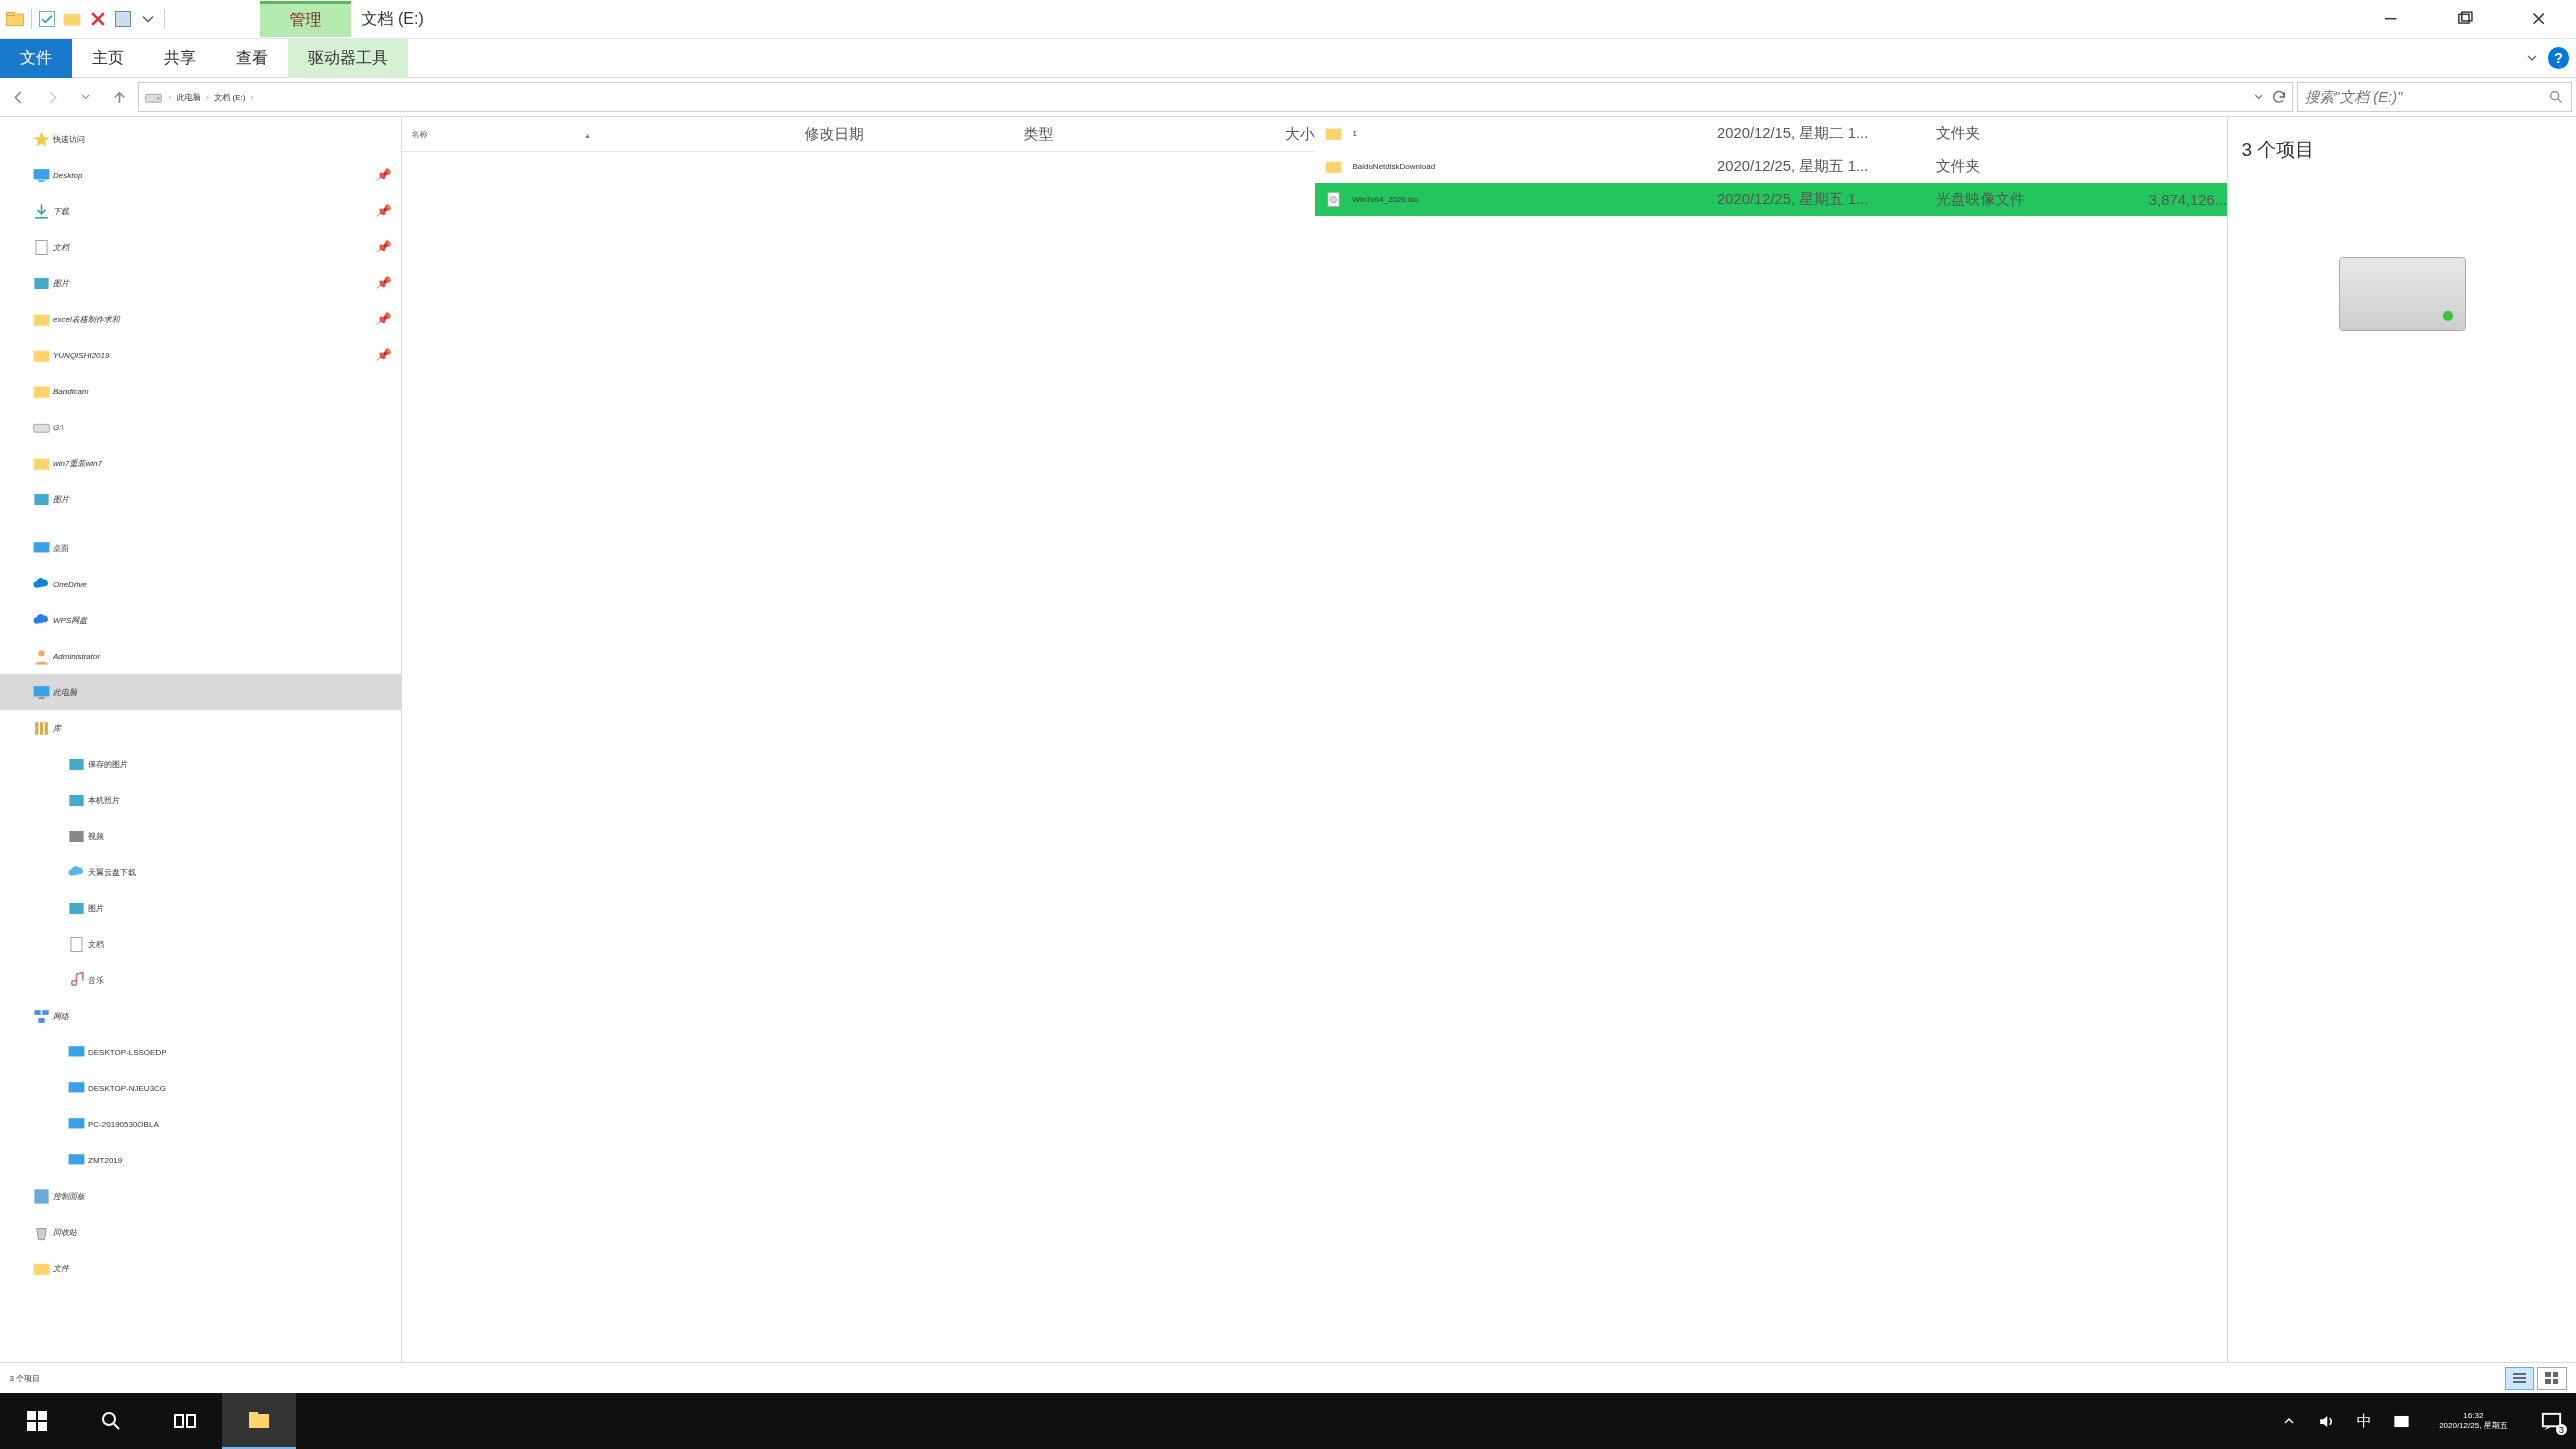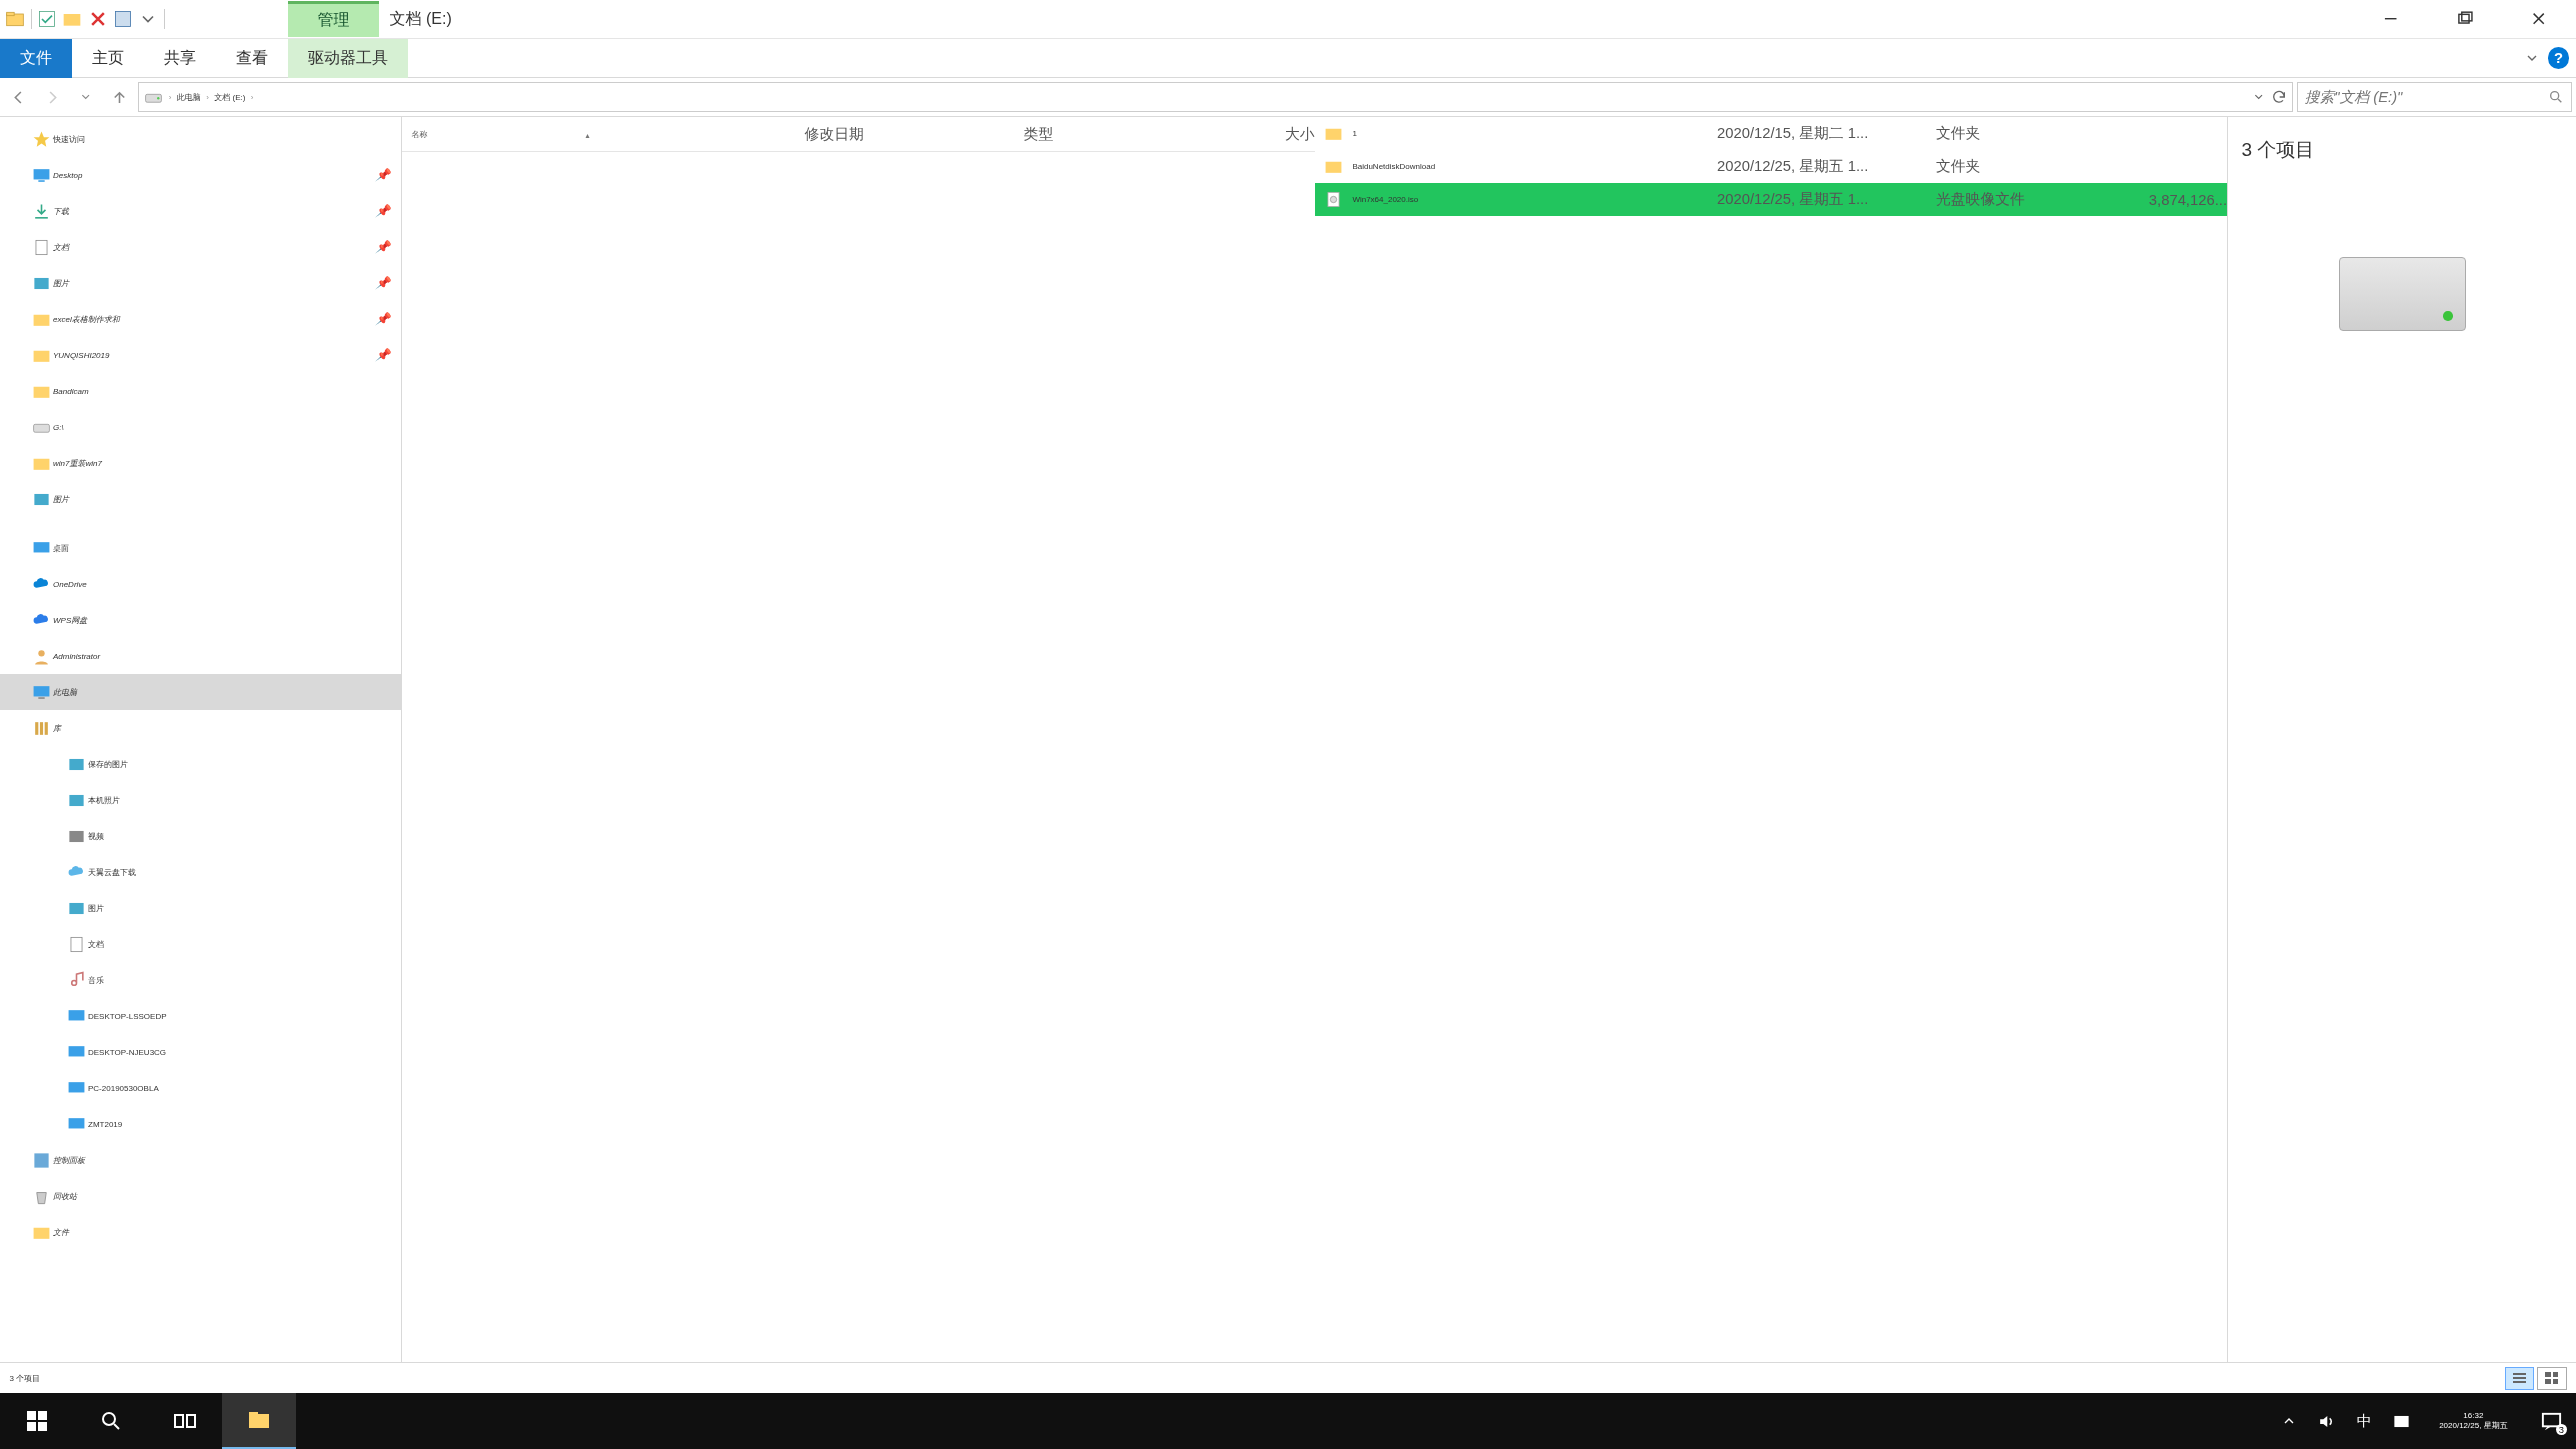--- a/index.html
+++ b/index.html
@@ -2,21 +2,21 @@
 <html><head>
 <meta charset="utf-8">
 <style>
 * { margin:0; padding:0; box-sizing:border-box; font-family:"Microsoft YaHei","Segoe UI",sans-serif; font-size:8px; user-select:none; }
 html,body { width:2576px; height:1449px; background:#fff; overflow:hidden; }
 .window { width:2576px; height:1393px; display:flex; flex-direction:column; background:#fff; }
 .titlebar { height:39px; display:flex; align-items:center; background:#fff; border-bottom:0.7px solid #e5e5e5; }
 .qat { display:flex; align-items:center; padding:0 5.4px; gap:5.4px; }
 .qat-ic { width:20px; height:20px; display:flex; align-items:center; justify-content:center; }
 .qat-sep { width:0.7px; height:20px; background:#ccc; }
-.tab-contextual { background:#b5eab0; color:#14532d; height:36px; display:flex; align-items:center; padding:0 29.5px; margin-left:118px; font-size:16px; border-top:3.4px solid #5fb55f; }
+.tab-contextual { background:#b5eab0; color:#7f1d1d; height:36px; display:flex; align-items:center; padding:0 29.5px; margin-left:90px; font-size:16px; border-top:3.4px solid #5fb55f; }
 .tab-drive { height:39px; display:flex; align-items:center; padding:0 10.7px; font-size:16px; color:#333; }
 .titlebar-spacer { flex:1; }
 .win-ctrl { display:flex; }
 .win-btn { width:74px; height:39px; display:flex; align-items:center; justify-content:center; color:#333; }
 .win-btn svg { width:17.4px; height:17.4px; }
 .ribbon { height:39px; display:flex; align-items:center; background:#fff; border-bottom:0.7px solid #d9d9d9; position:relative; }
 .ribbon-tab { height:39px; display:flex; align-items:center; padding:0 20px; font-size:16px; color:#333; }
 .ribbon-tab.active { background:#1979ca; color:#fff; }
 .ribbon-tab.highlight { background:#d6f0d3; }
 .ribbon-right { position:absolute; right:6.7px; display:flex; align-items:center; gap:8px; }
@@ -423,20 +423,30 @@
           <span>文档</span>
         </div>
       <div class="tree-item lvl2">
           <span class="tree-ic">
             <svg viewBox="0 0 24 24">
               <path d="M9 18a3 3 0 100-6 3 3 0 000 6zM12 15V4l8-2v10" stroke="#c77" stroke-width="2" fill="none"></path>
             </svg>
           </span>
           <span>音乐</span>
         </div>
+      <div class="tree-item lvl1">
+          <span class="tree-ic">
+            <svg viewBox="0 0 24 24">
+              <rect x="3" y="4" width="8" height="6" fill="#4a90d9"></rect>
+              <rect x="13" y="4" width="8" height="6" fill="#4a90d9"></rect>
+              <rect x="8" y="14" width="8" height="6" fill="#4a90d9"></rect>
+            </svg>
+          </span>
+          <span>网络</span>
+        </div>
       <div class="tree-item lvl2">
           <span class="tree-ic">
             <svg viewBox="0 0 24 24">
               <rect x="2" y="4" width="20" height="13" fill="#3aa0e8"></rect>
             </svg>
           </span>
           <span>DESKTOP-LSSOEDP</span>
         </div>
       <div class="tree-item lvl2">
           <span class="tree-ic">

